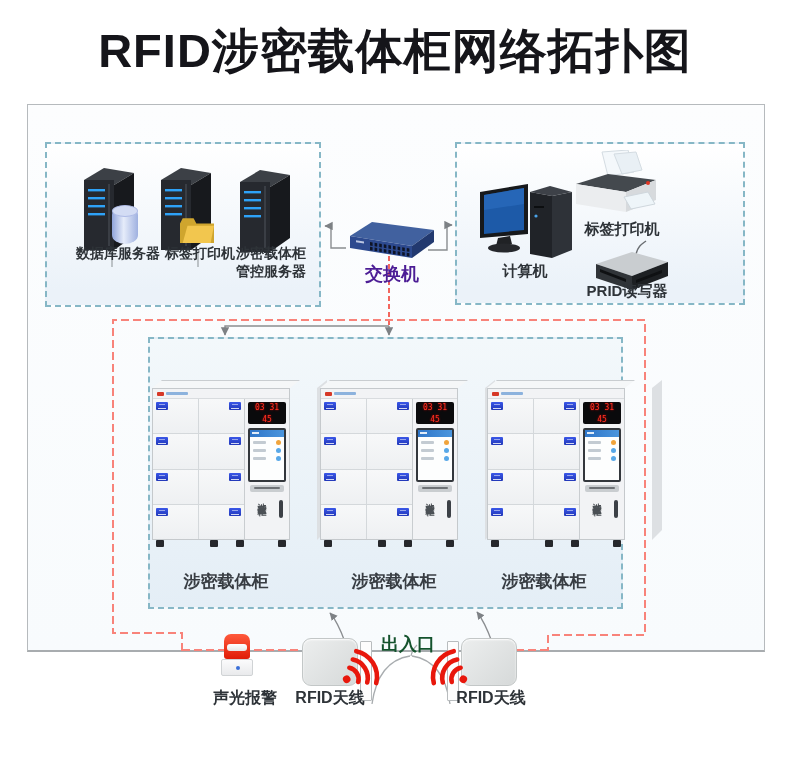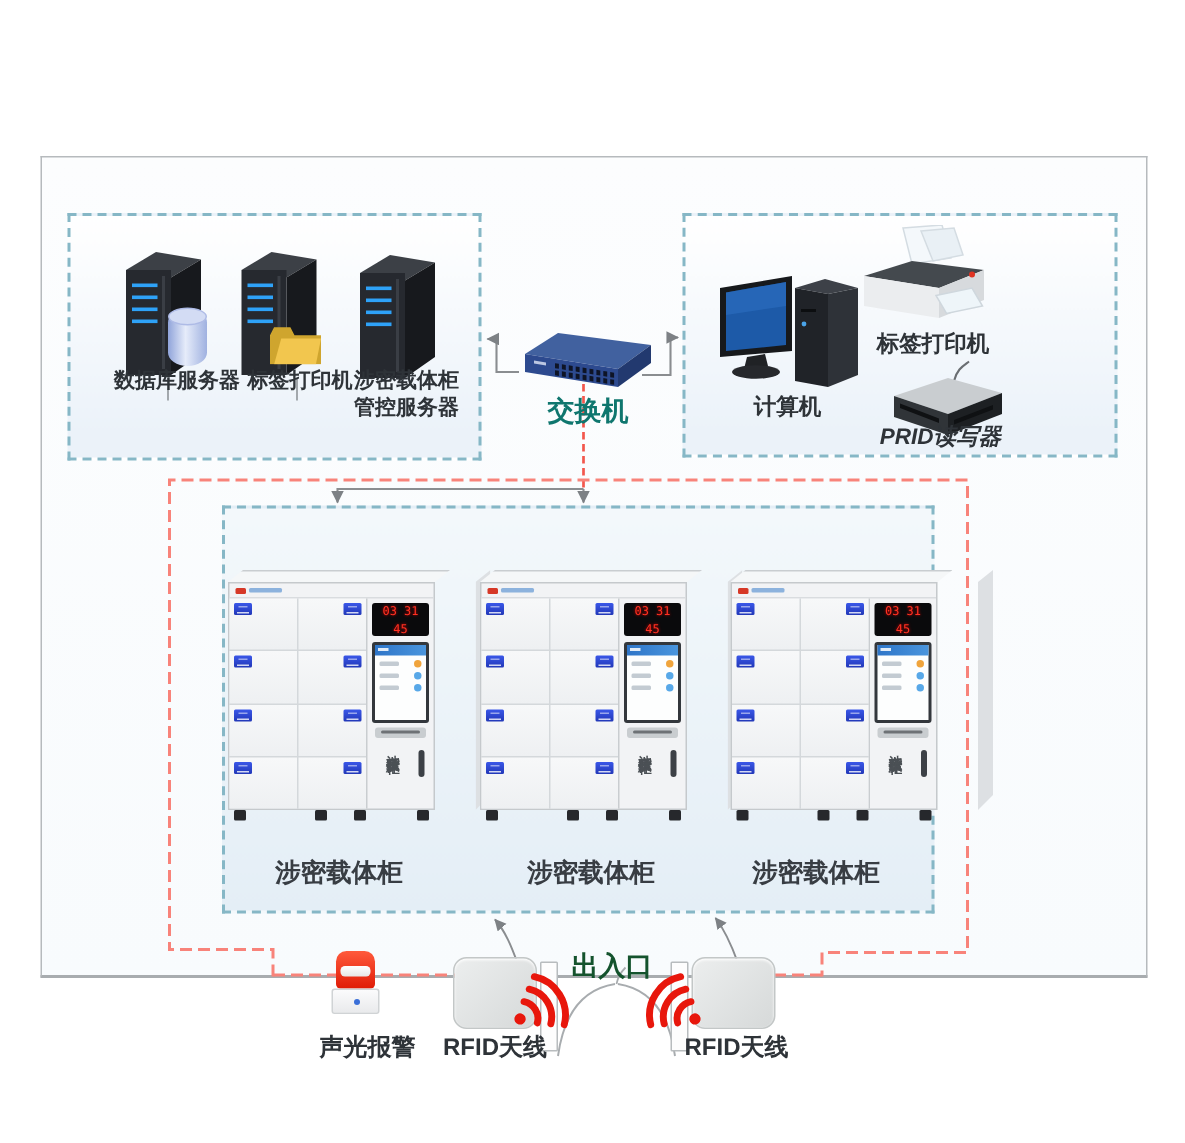--- a/index.html
+++ b/index.html
@@ -121,20 +121,21 @@
   .gate-label{position:absolute;left:375px;top:632px;width:66px;text-align:center;
     font-size:18px;font-weight:800;color:#14532d;z-index:5;}
 
   .overlay{position:absolute;left:0;top:0;width:790px;height:762px;z-index:3;pointer-events:none;}
   .device{position:absolute;z-index:3;}
 </style>
 </head>
 <body>
 <div id="stage">
 
+  <div class="main-title">RFID涉密载体柜网络拓扑图</div>
 
   <div class="panel"></div>
 
   <div class="zone zone-servers"></div>
 
   <svg class="srv" style="left:78px;top:164px" width="62" height="92" viewBox="0 0 62 92">
     <polygon points="6,16 26,4 56,9 36,21" fill="#3c4046"></polygon>
     <polygon points="36,21 56,9 56,72 36,86" fill="#17191d"></polygon>
     <rect x="6" y="16" width="30" height="70" fill="#26292f"></rect>
     <rect x="10" y="25" width="17" height="2.4" fill="#2ea2f8"></rect>
@@ -195,21 +196,21 @@
           <rect x="29.8" y="6.2" width="2.6" height="3.4"></rect>
           <rect x="34.4" y="6.2" width="2.6" height="3.4"></rect>
           <rect x="39" y="6.2" width="2.6" height="3.4"></rect>
           <rect x="43.6" y="6.2" width="2.6" height="3.4"></rect>
           <rect x="48.2" y="6.2" width="2.6" height="3.4"></rect>
           <rect x="52.8" y="6.2" width="2.6" height="3.4"></rect>
       </g>
       <rect x="2" y="2" width="8" height="2" fill="#bcc7e2"></rect>
     </g>
   </svg>
-  <div class="lbl" style="left:348px;top:262px;width:88px;font-size:18px;font-weight:700;color:#0f766e;font-family:Liberation Serif, serif;">交换机</div>
+  <div class="lbl" style="left:348px;top:262px;width:88px;font-size:18px;font-weight:700;color:#4c1d95;font-family:Liberation Serif, serif;">交换机</div>
 
   <div class="zone zone-terminals"></div>
 
   <svg class="device" style="left:478px;top:182px" width="100" height="90" viewBox="0 0 100 90">
     <polygon points="52,10 72,4 94,10 74,14" fill="#3d4148"></polygon>
     <polygon points="74,14 94,10 94,68 74,76" fill="#2e3238"></polygon>
     <polygon points="52,10 74,14 74,76 52,72" fill="#202328"></polygon>
     <rect x="56" y="24" width="10" height="2" fill="#0c0e10"></rect>
     <circle cx="58" cy="34" r="1.6" fill="#4aa3e8"></circle>
     <polygon points="20,56 32,54 34,62 18,64" fill="#202225"></polygon>
@@ -232,21 +233,21 @@
   <div class="lbl" style="left:572px;top:220px;width:100px;font-size:15px;font-family:Liberation Serif, serif;">标签打印机</div>
 
   <svg class="device" style="left:592px;top:238px" width="80" height="54" viewBox="0 0 80 54">
     <path d="M44,16 C46,8 50,6 54,3" stroke="#6a6e72" stroke-width="1.4" fill="none"></path>
     <polygon points="4,26 40,14 76,24 40,38" fill="#c9cdd0"></polygon>
     <polygon points="4,26 40,38 40,52 4,40" fill="#303438"></polygon>
     <polygon points="40,38 76,24 76,38 40,52" fill="#1d2023"></polygon>
     <polygon points="8,31 34,41 34,44 8,34" fill="#0f1113"></polygon>
     <polygon points="44,42 70,32 70,35 44,45" fill="#0f1113"></polygon>
   </svg>
-  <div class="lbl" style="left:572px;top:282px;width:110px;font-size:15px;font-style:italic;">PRID读写器</div>
+  <div class="lbl" style="left:572px;top:282px;width:110px;font-size:15px;">PRID读写器</div>
 
   <div class="zone zone-cabinets"></div>
 
   <div class="cabinet" style="left:152px;top:380px;">
     <div class="cab-topface"></div>
     <div class="cab-sideface"></div>
     <div class="cab-body">
       <div class="cab-head">
           <span class="lg1"></span>
           <span class="lg2"></span>

